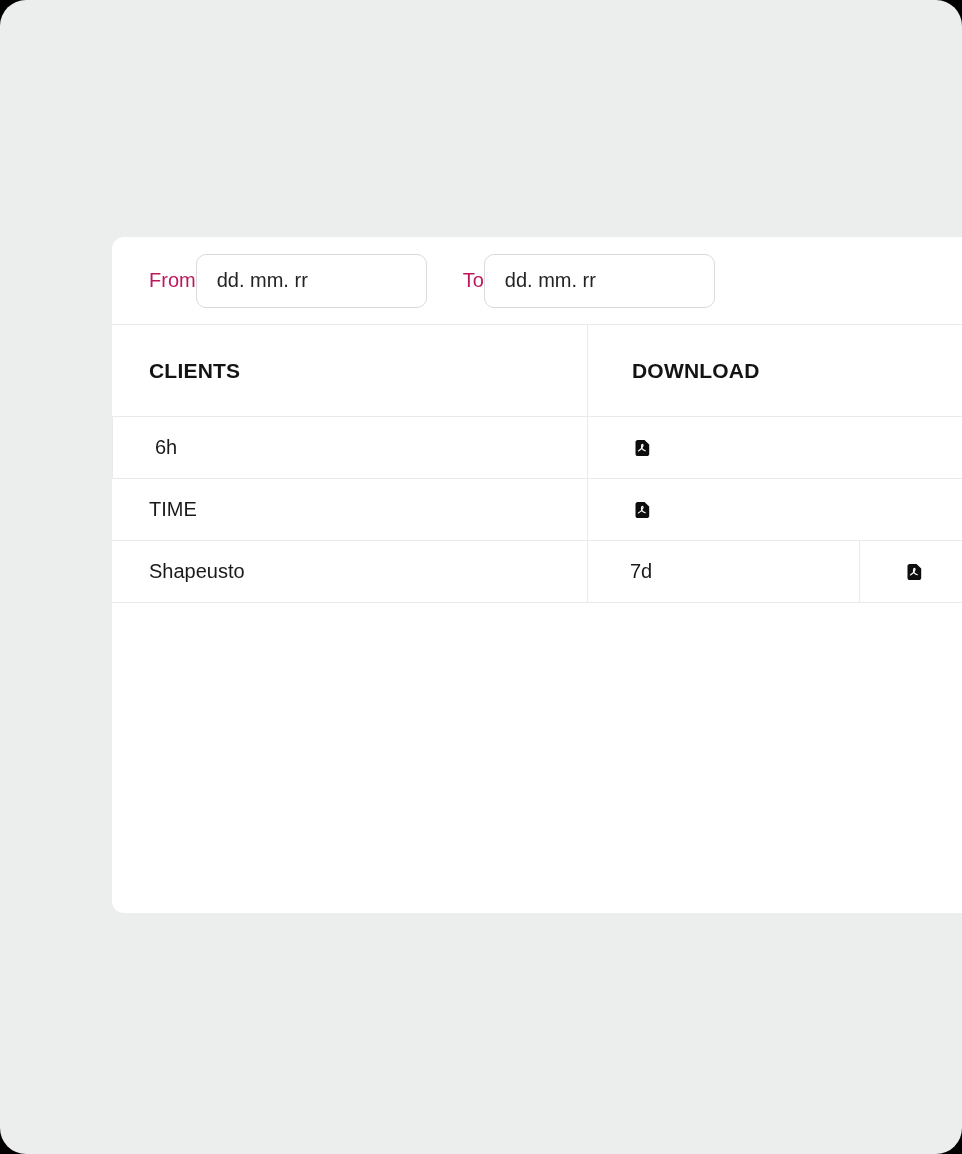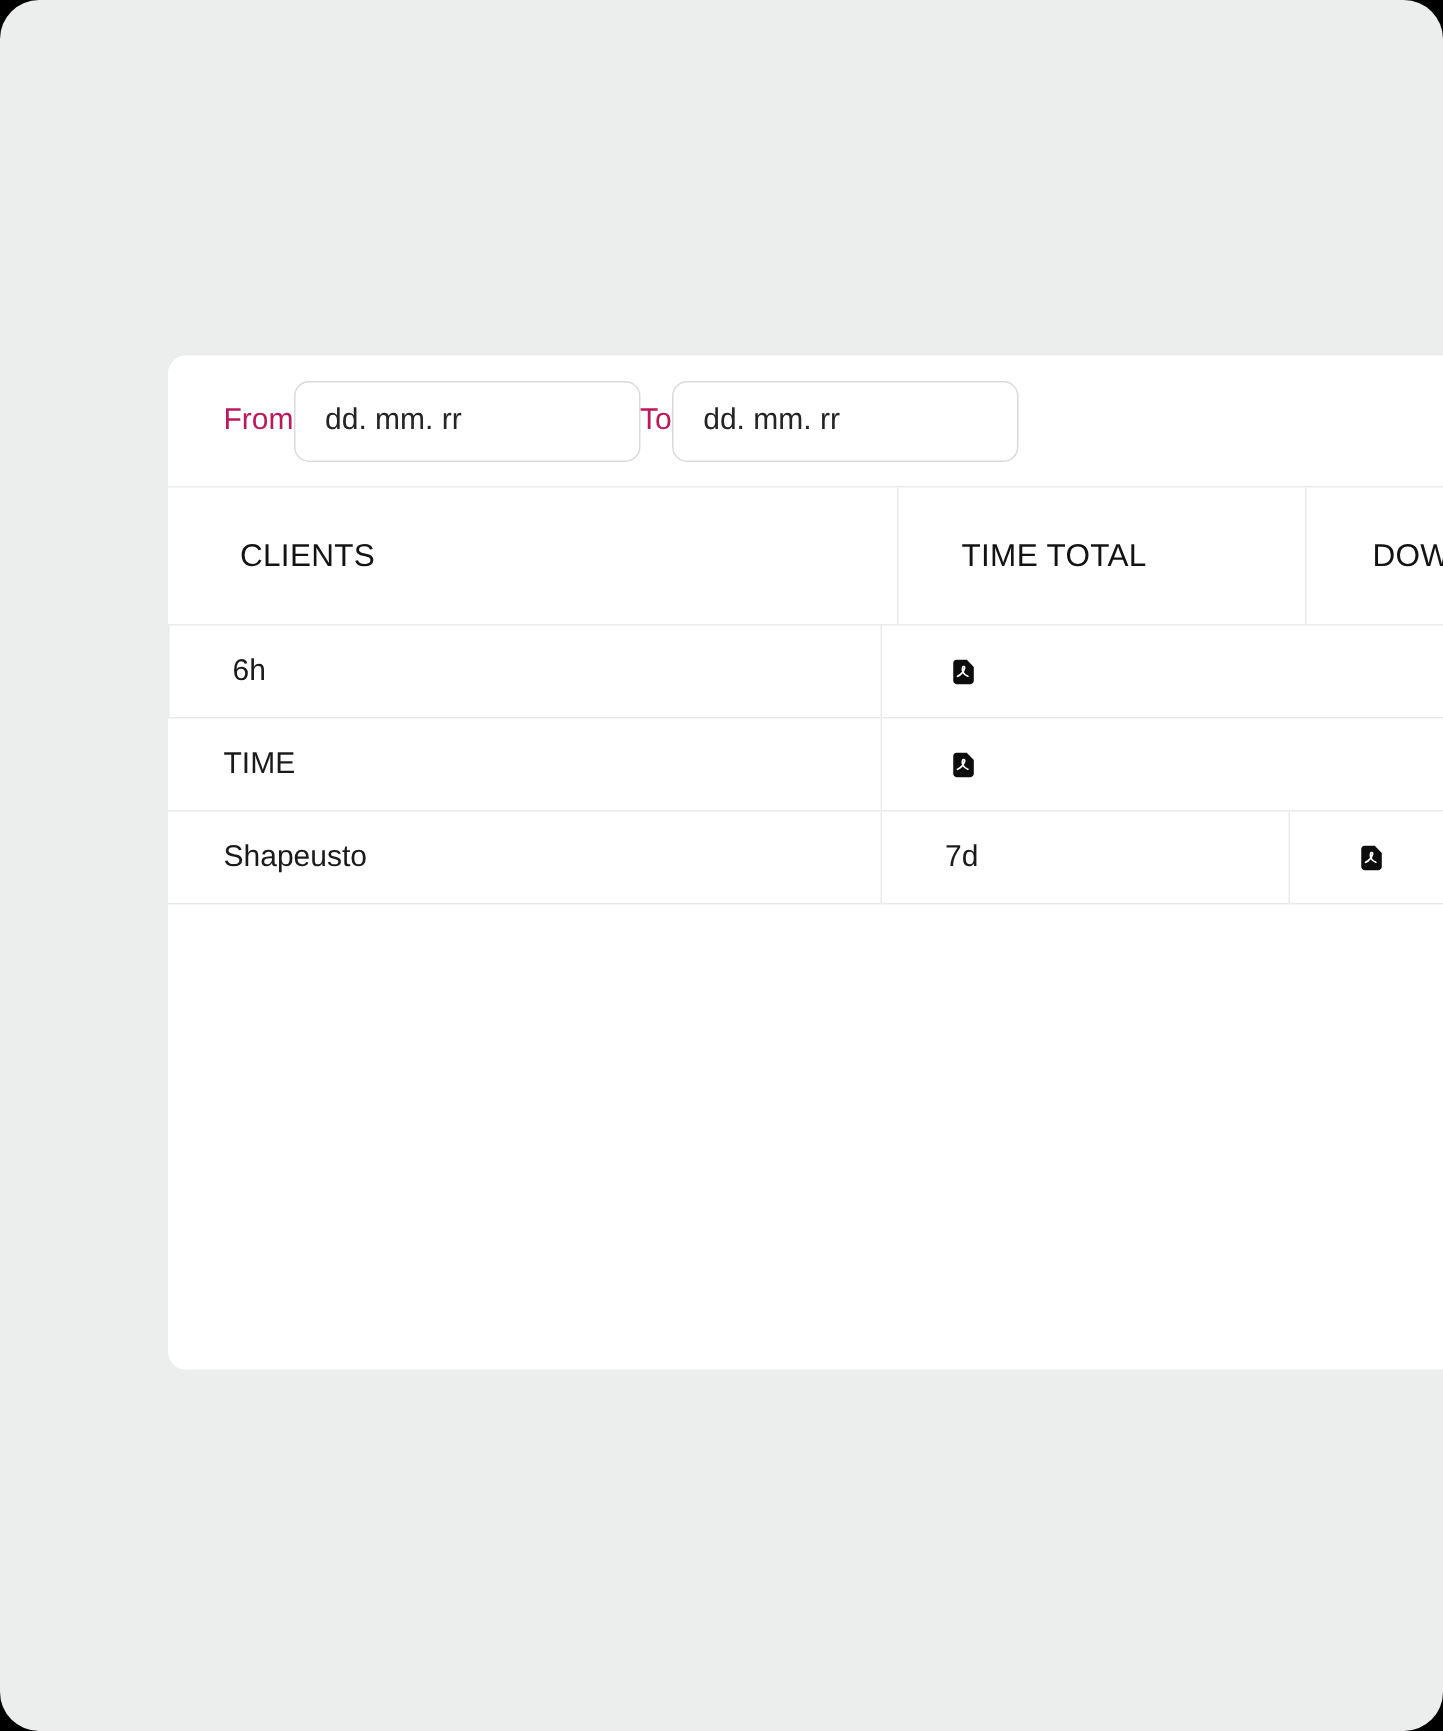--- a/index.html
+++ b/index.html
@@ -31,21 +31,21 @@
     height: 88px;
     display: flex;
     align-items: center;
     padding-left: 37px;
     border-bottom: 1px solid #e9eae9;
   }
   .flabel {
     font-size: 20px;
     color: #be185d;
   }
-  .flabel.to { }
+  .flabel.to { margin-left: 36px; }
   .date-input {
     width: 231px;
     height: 54px;
     border: 1px solid #d9dbd9;
     border-radius: 10px;
     padding: 0 20px;
     font-family: "Liberation Sans", sans-serif;
     font-size: 20px;
     color: #171717;
     background: #fff;
@@ -69,24 +69,23 @@
     display: flex;
     align-items: center;
     overflow: hidden;
     white-space: nowrap;
   }
   .cell.c1 { padding-left: 37px; }
   .cell.c2 { padding-left: 42px; border-left: 1px solid #e9eae9; }
   .cell.c3 { padding-left: 44px; border-left: 1px solid #e9eae9; }
   .thead .cell {
     font-size: 21px;
-    font-weight: 400;
+    font-weight: 700;
     color: #131313;
     letter-spacing: 0.2px;
-    margin-left: 11px;
   }
   .trow .cell {
     font-size: 20px;
     font-weight: 400;
     color: #1a1a1a;
   }
   .pdf-btn {
     border: none;
     background: transparent;
     padding: 0;
@@ -107,21 +106,20 @@
 
     <div class="filter-row">
       <span class="flabel">From</span>
       <input class="date-input" type="text" placeholder="dd. mm. rr" style="">
       <span class="flabel to">To</span>
       <input class="date-input" type="text" placeholder="dd. mm. rr" style="">
     </div>
 
     <div class="thead">
       <div class="cell c1">CLIENTS</div>
-      <div class="cell c2">TIME TOTAL</div>
       <div class="cell c3">DOWNLOAD</div>
     </div>
 
     <div>
   <div class="trow">
     <div class="cell c2">
       <span>6h</span>
     </div>
     <div class="cell c3">
       <button class="pdf-btn" aria-label="Download PDF">

